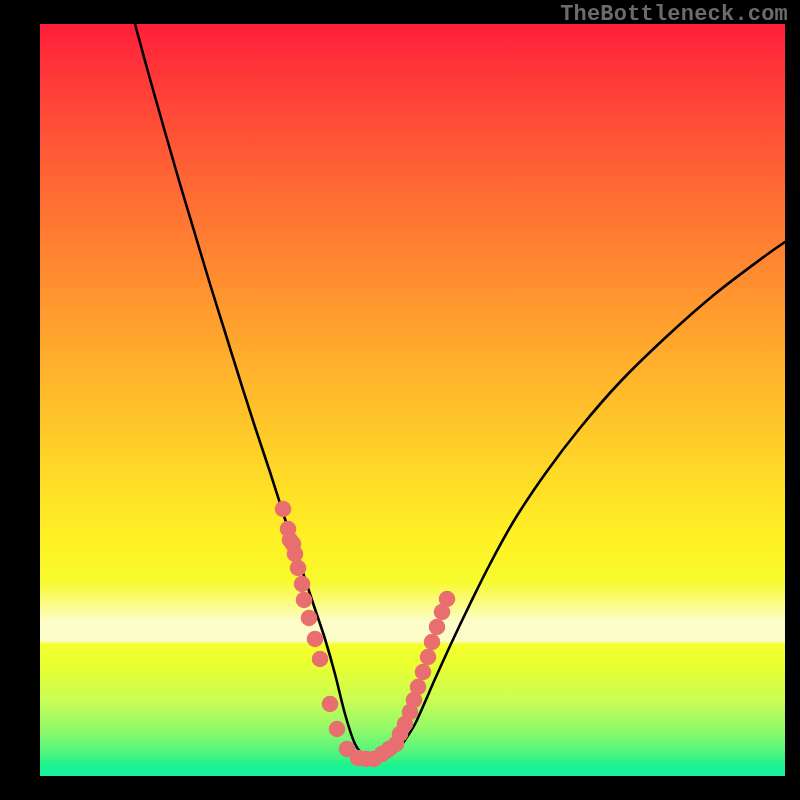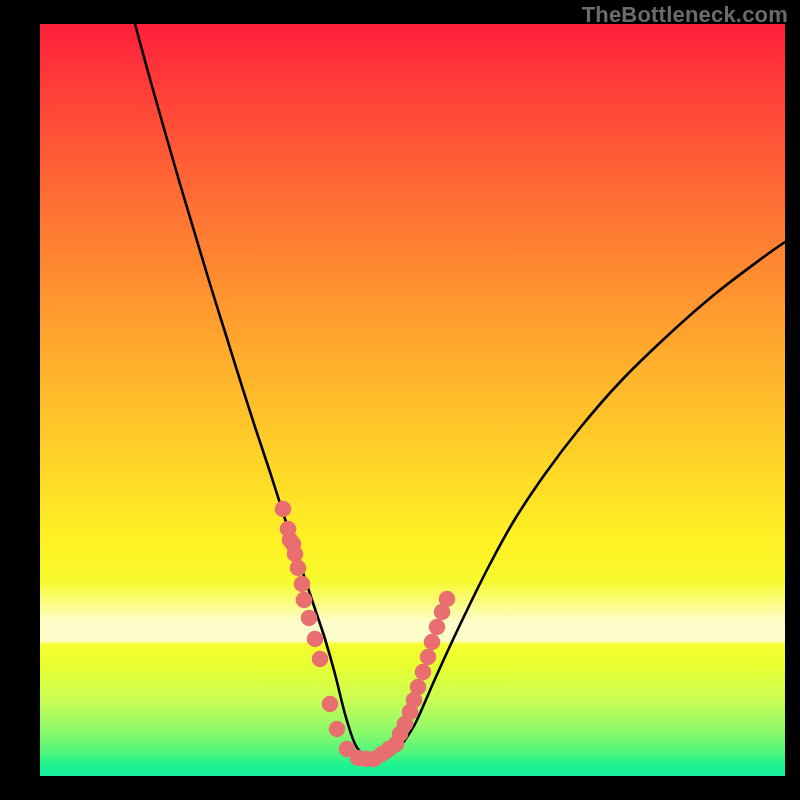--- a/index.html
+++ b/index.html
@@ -54,21 +54,21 @@
     height: 752px;
   }
   .watermark {
     position: absolute;
     top: 2px;
     right: 12px;
     font-size: 22px;
     font-weight: 600;
     color: #6b6b6b;
     letter-spacing: 0.2px;
-    font-family: Liberation Sans, sans-serif;
+    font-family: Liberation Mono, monospace;
   }
 </style>
 </head>
 <body>
 
 <div class="frame">
   <div class="plot">
     <svg viewBox="0 0 745 752" preserveAspectRatio="none">
       <path id="curve-path" fill="none" stroke="#000000" stroke-width="2.6" stroke-linecap="round" stroke-linejoin="round" d="M 95 0 C 97.5 9.2, 105.0 37.0, 110 55 C 115.0 73.0, 120.0 90.5, 125 108 C 130.0 125.5, 135.0 143.0, 140 160 C 145.0 177.0, 150.0 193.3, 155 210 C 160.0 226.7, 165.0 243.7, 170 260 C 175.0 276.3, 180.0 292.0, 185 308 C 190.0 324.0, 195.0 340.2, 200 356 C 205.0 371.8, 210.0 387.7, 215 403 C 220.0 418.3, 225.0 432.7, 230 448 C 235.0 463.3, 240.8 482.2, 245 495 C 249.2 507.8, 251.7 515.0, 255 525 C 258.3 535.0, 261.7 545.0, 265 555 C 268.3 565.0, 271.7 575.0, 275 585 C 278.3 595.0, 281.7 604.2, 285 615 C 288.3 625.8, 291.7 637.5, 295 650 C 298.3 662.5, 301.7 678.3, 305 690 C 308.3 701.7, 311.7 713.0, 315 720 C 318.3 727.0, 321.7 729.7, 325 732 C 328.3 734.3, 331.7 733.7, 335 734 C 338.3 734.3, 341.7 735.0, 345 734 C 348.3 733.0, 351.7 731.0, 355 728 C 358.3 725.0, 361.7 720.7, 365 716 C 368.3 711.3, 371.7 706.3, 375 700 C 378.3 693.7, 381.7 685.5, 385 678 C 388.3 670.5, 390.8 664.3, 395 655 C 399.2 645.7, 404.2 634.5, 410 622 C 415.8 609.5, 423.3 593.7, 430 580 C 436.7 566.3, 442.5 554.2, 450 540 C 457.5 525.8, 465.8 510.0, 475 495 C 484.2 480.0, 494.2 465.2, 505 450 C 515.8 434.8, 527.5 419.3, 540 404 C 552.5 388.7, 565.8 373.0, 580 358 C 594.2 343.0, 609.2 328.7, 625 314 C 640.8 299.3, 658.3 283.7, 675 270 C 691.7 256.3, 713.3 240.7, 725 232 C 736.7 223.3, 741.7 220.3, 745 218"></path>
       <g id="dots-group">

